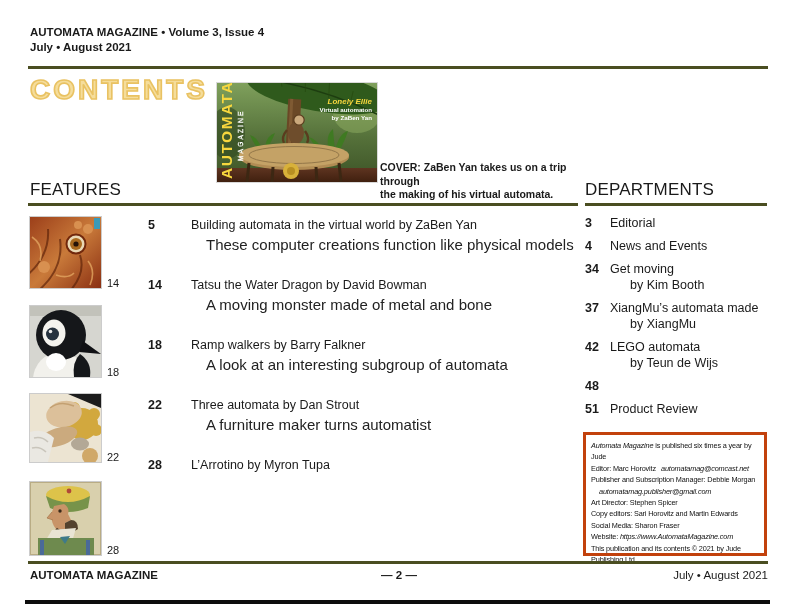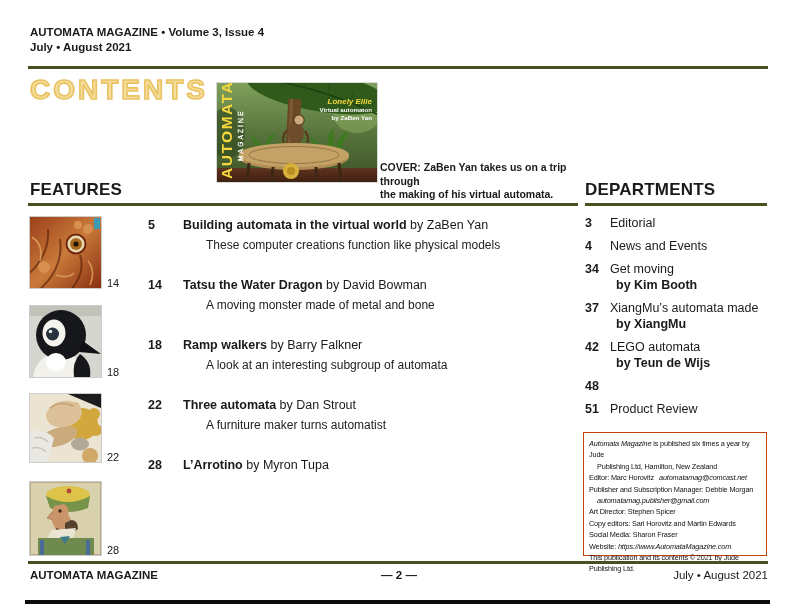--- a/index.html
+++ b/index.html
@@ -20,45 +20,45 @@
     position:absolute;left:30px;top:74px;margin:0;
     font-size:28px;font-weight:bold;letter-spacing:3px;
     color:#f5dd9b;-webkit-text-stroke:1.6px #e9c262;
   }
 
   .cover{position:absolute;left:217px;top:83px;width:160px;height:99px;box-shadow:0 0 0 1px rgba(0,0,0,.15);}
   .cover svg{display:block;}
 
   .cover-caption{position:absolute;left:380px;top:161px;width:210px;font-size:10.5px;font-weight:bold;line-height:13.5px;}
 
-  .section-head{position:absolute;margin:0;font-size:17px;font-weight:bold;letter-spacing:.2px;}
+  .section-head{position:absolute;margin:0;font-size:17px;font-weight:normal;letter-spacing:.2px;}
   .features-head{left:30px;top:180px;}
   .departments-head{left:585px;top:180px;text-align:right;}
 
   .features-list{position:absolute;left:148px;top:215px;width:432px;}
   .feat-row{display:flex;margin-bottom:20px;}
   .feat-num{width:35px;font-size:12.5px;font-weight:bold;line-height:20px;flex:none;}
   .feat-title{font-size:12.5px;line-height:20px;}
-  .feat-title .t{font-weight:bold;}
-  .feat-sub{font-size:12px;line-height:20px;padding-left:23px;color:#222;}
+  .feat-title .t{font-weight:normal;margin-left:8px;}
+  .feat-sub{font-size:15px;line-height:20px;padding-left:23px;color:#222;}
 
   .thumb{position:absolute;left:30px;width:71px;}
   .thumb svg{display:block;box-shadow:0 0 0 1px rgba(0,0,0,.2);}
   .thumb .pg{position:absolute;left:77px;bottom:-1px;font-size:11px;}
 
   .departments-list{position:absolute;left:585px;top:215px;width:185px;}
   .dept-row{display:flex;margin-bottom:7px;}
   .dept-num{width:25px;font-size:12.5px;font-weight:bold;line-height:16px;flex:none;}
   .dept-body{font-size:12.5px;line-height:16px;}
   .dept-title{font-weight:normal;}
-  .dept-by{font-weight:bold;padding-left:6px;}
+  .dept-by{font-weight:normal;padding-left:6px;margin-left:14px;}
 
   .masthead{
     position:absolute;left:583px;top:432px;width:184px;height:124px;box-sizing:border-box;
-    border:1px solid #c2410c;padding:5px 4px 12px 5px;
+    border:3px solid #c2410c;padding:5px 4px 12px 5px;
     font-size:7.3px;line-height:11.4px;letter-spacing:-0.15px;color:#111;
   }
   .mh-indent{padding-left:8px;}
   .it{font-style:italic;}
   .email{font-style:italic;margin-left:5px;}
 
   .footer{position:absolute;left:30px;top:569px;width:738px;display:flex;font-size:11.5px;}
   .footer .fl{font-weight:bold;flex:1;}
   .footer .fc{font-weight:bold;flex:1;text-align:center;}
   .footer .fr{flex:1;text-align:right;}
@@ -317,21 +317,20 @@
     <div class="dept-row">
       <span class="dept-num">51</span>
       <div class="dept-body">
           <div class="dept-title">Product Review</div>
         </div>
     </div>
   </div>
 
   <div class="masthead">
     <div><span class="it">Automata Magazine</span><span> is published six times a year by Jude</span></div>
-    <div class="mh-indent">Publishing Ltd, Hamilton, New Zealand</div>
     <div><span>Editor: Marc Horovitz</span><span class="email">automatamag@comcast.net</span></div>
     <div>Publisher and Subscription Manager: Debbie Morgan</div>
     <div class="mh-indent it">automatamag.publisher@gmail.com</div>
     <div>Art Director: Stephen Spicer</div>
     <div>Copy editors: Sari Horovitz and Martin Edwards</div>
     <div>Social Media: Sharon Fraser</div>
     <div><span>Website: </span><span class="it">https://www.AutomataMagazine.com</span></div>
     <div>This publication and its contents © 2021 by Jude Publishing Ltd.</div>
   </div>
 

